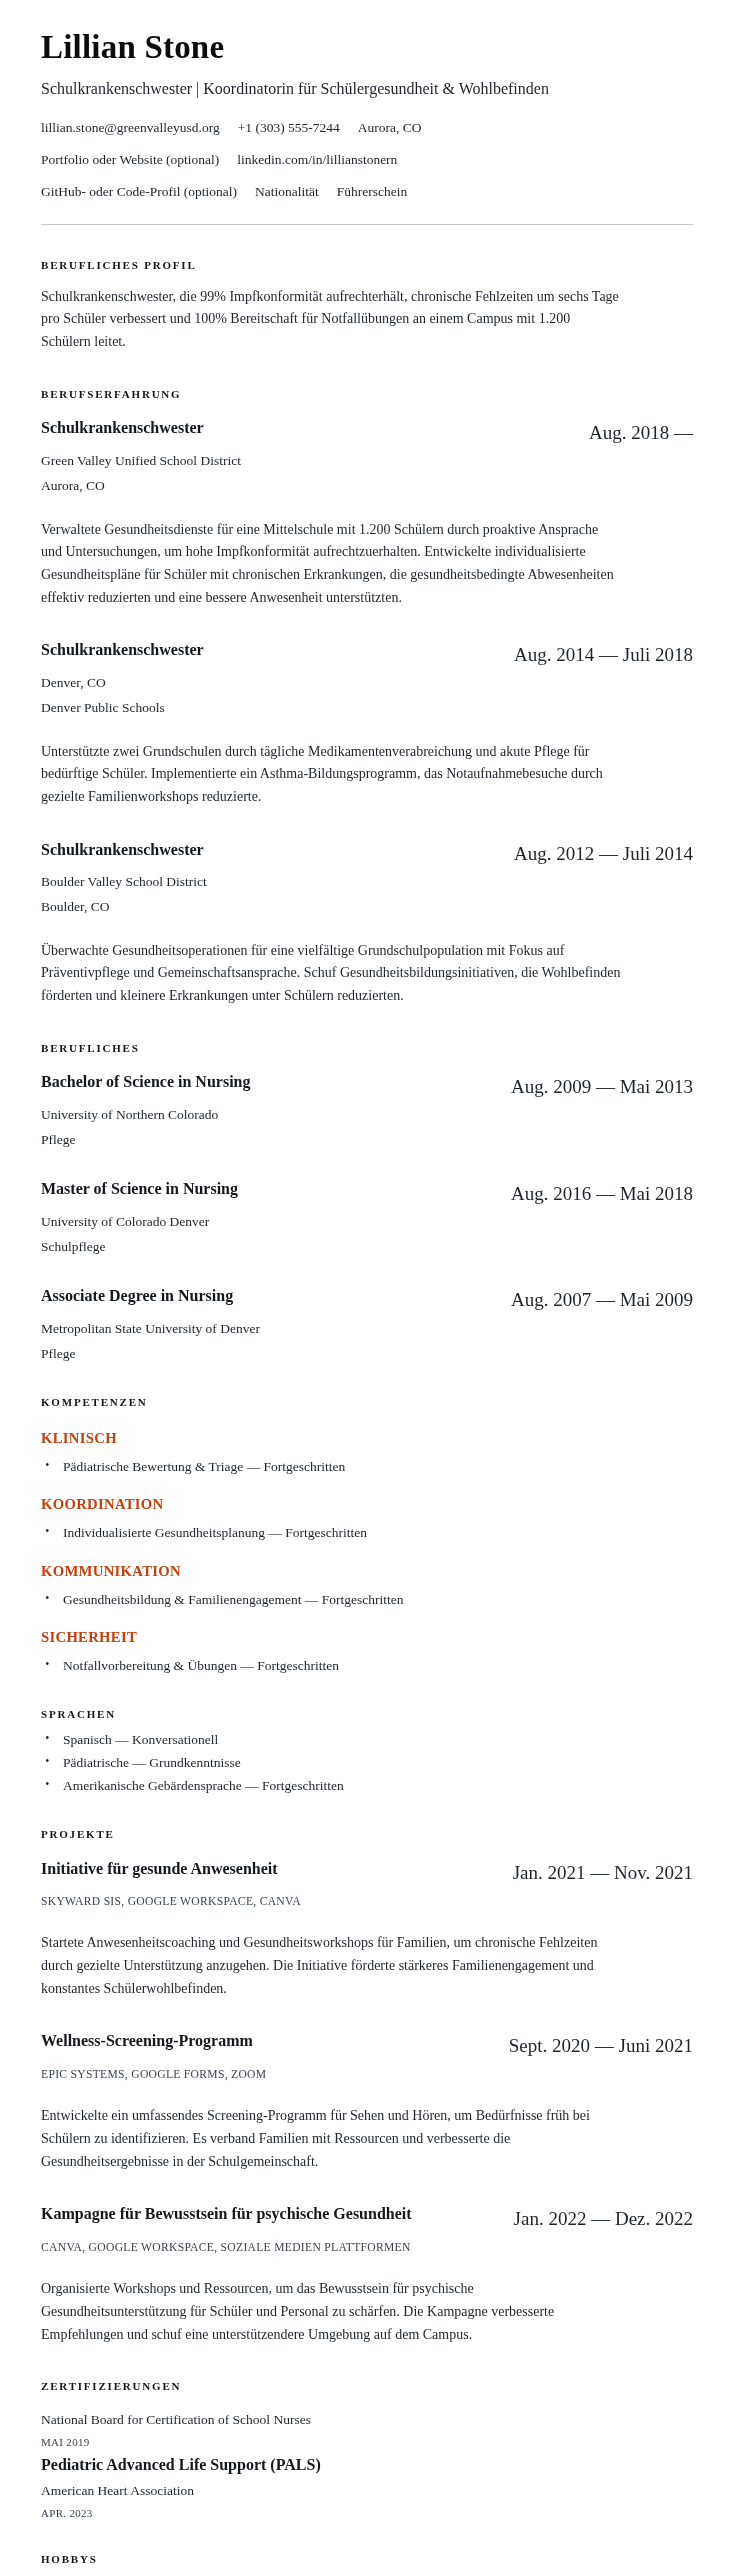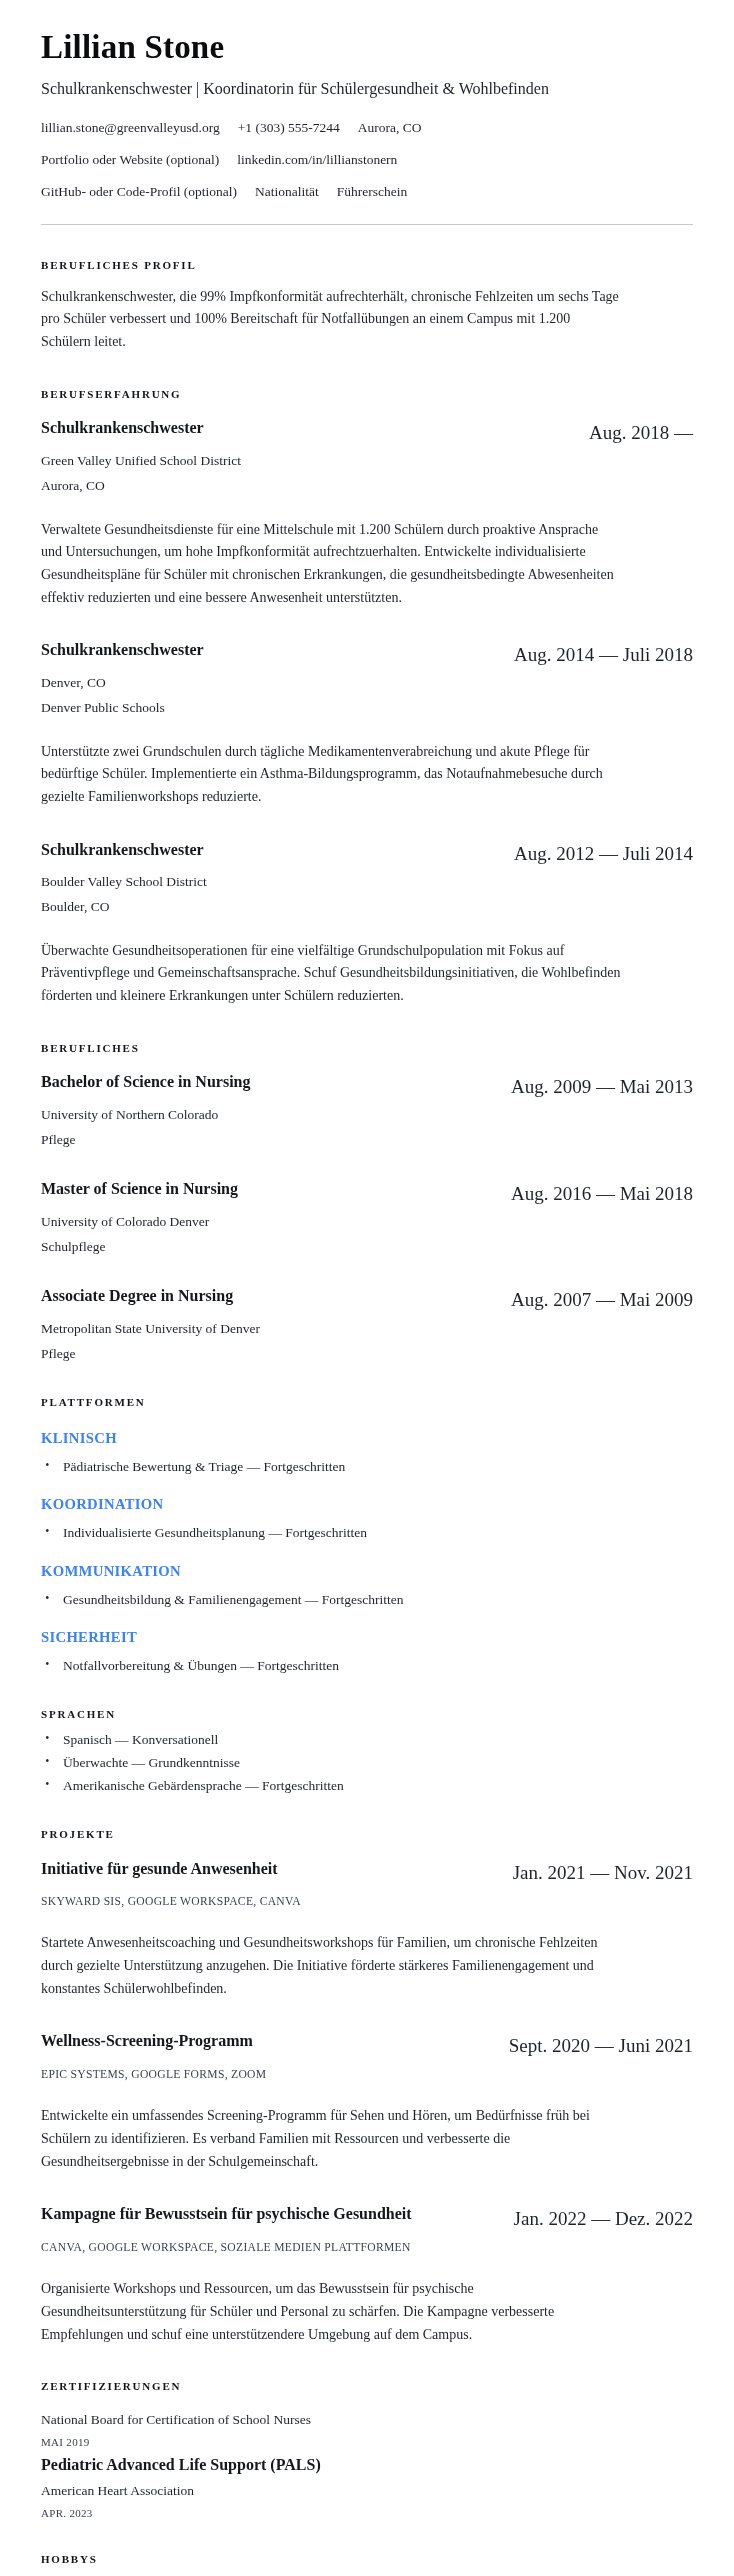--- a/index.html
+++ b/index.html
@@ -81,21 +81,21 @@
     letter-spacing: 0.3px;
     color: #3b4350;
     margin-top: 8px;
   }
 
   
   .group-title {
     font-size: 14.7px;
     font-weight: 700;
     letter-spacing: 0.3px;
-    color: #3b82f6;
+    color: #c2410c;
     margin: 22px 0 0 0;
   }
 
   
   ul.blist {
     list-style: none;
     margin: 13px 0 0 0;
     padding: 0;
     font-size: 13.5px;
   }
@@ -204,21 +204,21 @@
       <div class="entry-head">
         <h3 class="entry-title">Associate Degree in Nursing</h3>
         <span class="entry-dates">Aug. 2007 — Mai 2009</span>
       </div>
       <div class="entry-sub">Metropolitan State University of Denver</div>
       <div class="entry-sub">Pflege</div>
     </div>
   </section>
 
   <section>
-    <h2 class="sec-title">PLATTFORMEN</h2>
+    <h2 class="sec-title">KOMPETENZEN</h2>
 
     <h3 class="group-title">KLINISCH</h3>
     <ul class="blist">
       <li><span>Pädiatrische Bewertung &amp; Triage — Fortgeschritten</span></li>
     </ul>
 
     <h3 class="group-title">KOORDINATION</h3>
     <ul class="blist">
       <li><span>Individualisierte Gesundheitsplanung — Fortgeschritten</span></li>
     </ul>
@@ -231,21 +231,21 @@
     <h3 class="group-title">SICHERHEIT</h3>
     <ul class="blist">
       <li><span>Notfallvorbereitung &amp; Übungen — Fortgeschritten</span></li>
     </ul>
   </section>
 
   <section>
     <h2 class="sec-title">SPRACHEN</h2>
     <ul class="blist">
       <li><span>Spanisch — Konversationell</span></li>
-      <li><span>Überwachte — Grundkenntnisse</span></li>
+      <li><span>Pädiatrische — Grundkenntnisse</span></li>
       <li><span>Amerikanische Gebärdensprache — Fortgeschritten</span></li>
     </ul>
   </section>
 
   <section>
     <h2 class="sec-title">PROJEKTE</h2>
 
     <div class="entry">
       <div class="entry-head">
         <h3 class="entry-title">Initiative für gesunde Anwesenheit</h3>

